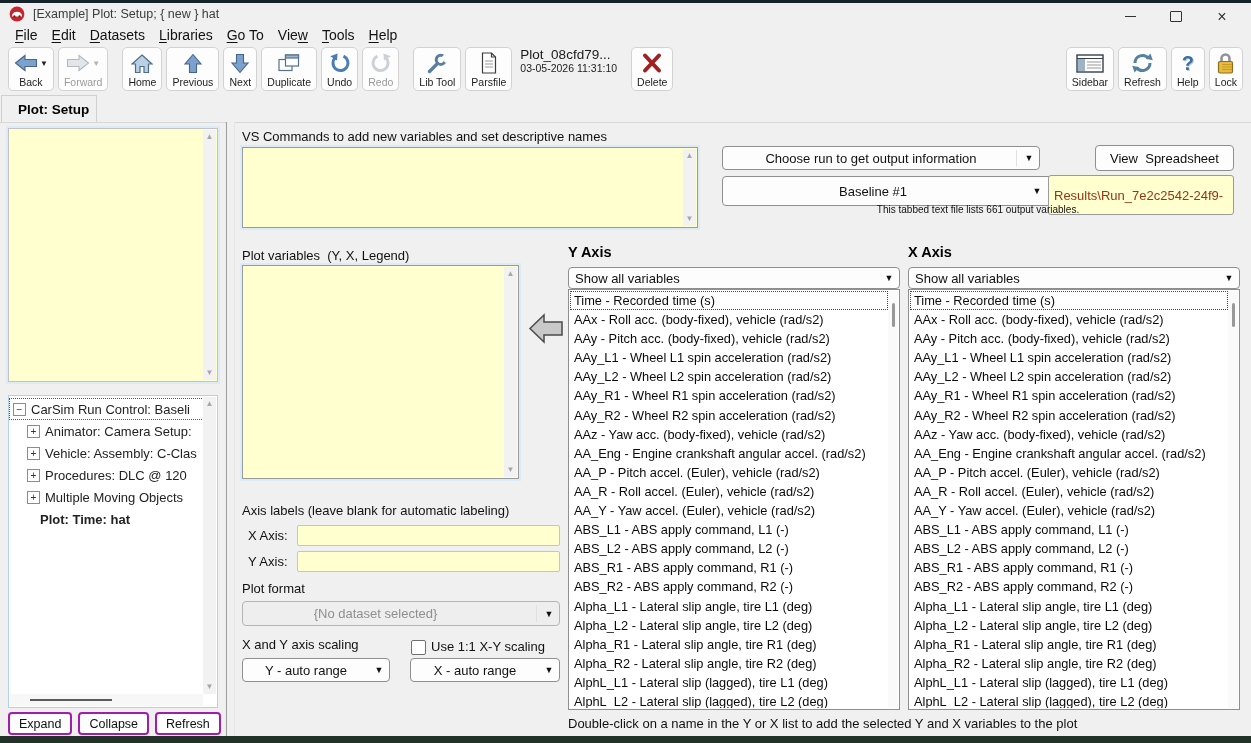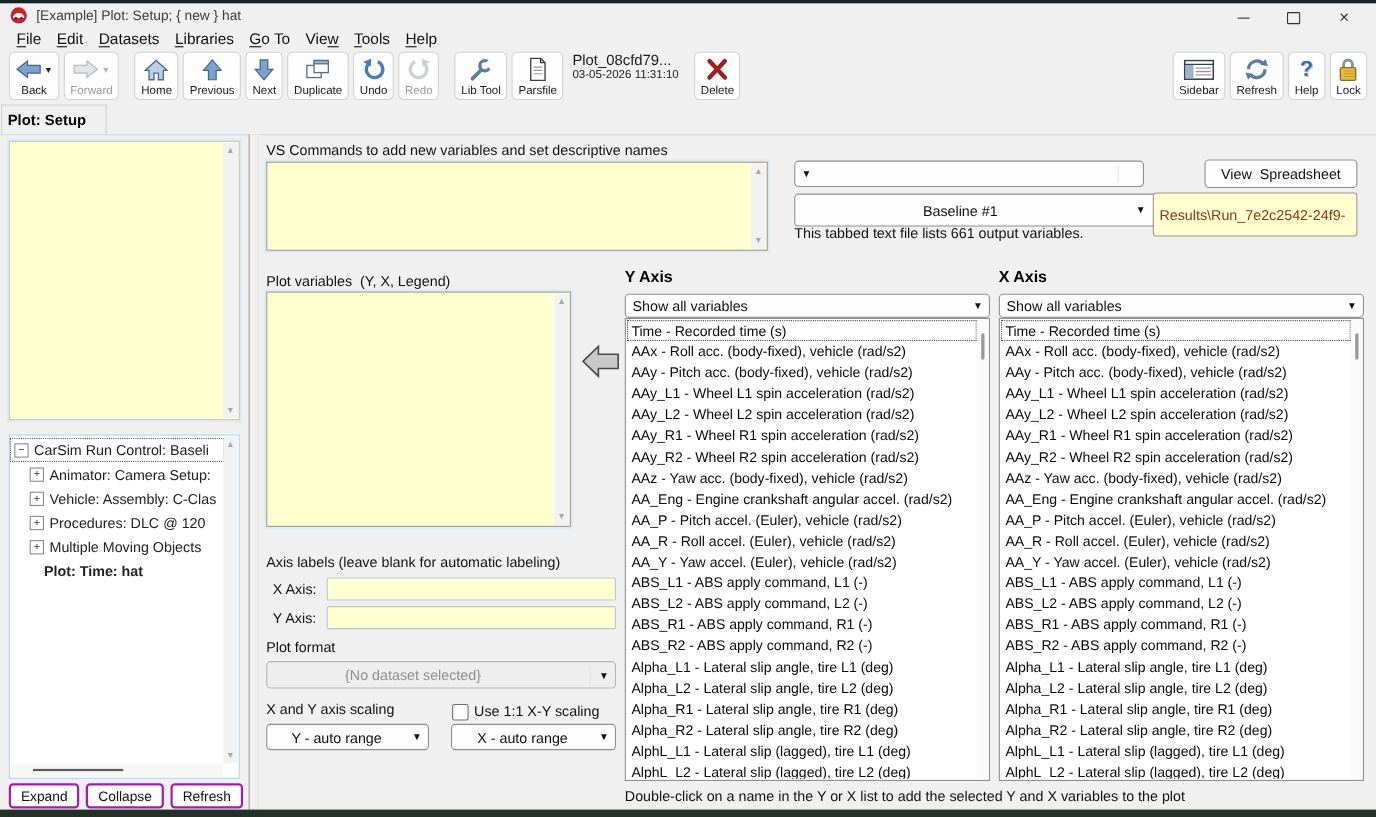--- a/index.html
+++ b/index.html
@@ -34,21 +34,21 @@
   .caret{font-size:8px;color:#222;}
   .caret.gray{color:#b5b5b5;}
   .gap-l{margin-left:10px;}
   .parstext{display:flex;flex-direction:column;justify-content:flex-start;height:44px;margin-left:4px;}
   .pars-name{font-size:13.5px;color:#1a1a1a;}
   .pars-time{font-size:10.5px;color:#222;}
 
   
   .tabbar{position:absolute;top:95px;left:0;right:0;height:27px;border-bottom:1px solid #d7d7d7;}
   .tab{position:absolute;left:1px;top:0;height:27px;width:96px;background:#f0f0f0;border:1px solid #d0d0d0;border-bottom:none;
-       box-sizing:border-box;display:flex;align-items:center;padding-left:5px;font-weight:bold;font-size:13.5px;color:#000;}
+       box-sizing:border-box;display:flex;align-items:center;padding-left:16px;font-weight:bold;font-size:13.5px;color:#000;}
 
   
   .left-panel{position:absolute;left:0;top:122px;width:226px;bottom:7px;overflow:hidden;}
   .splitter{position:absolute;left:226px;top:122px;bottom:7px;width:7px;border-left:1px solid #9c9c9c;border-right:1px solid #e6e6e6;background:#f0f0f0;}
 
   .preview-box{position:absolute;left:8px;top:6px;width:210px;height:254px;background:#ffffd0;border:1px solid #c3c3c3;
                box-shadow:0 0 0 2px #dcebf8;box-sizing:border-box;}
   .tree-box{position:absolute;left:8px;top:273px;width:210px;height:313px;background:#fff;border:1px solid #b0d2ec;box-sizing:border-box;}
   .tree-content{position:absolute;left:0;top:2px;right:13px;bottom:13px;overflow:hidden;}
   .tree-row{height:22px;display:flex;align-items:center;font-size:13px;white-space:nowrap;padding-left:4px;}
@@ -90,21 +90,21 @@
   .combo.disabled{background:#eeeeee;border-color:#b5b5b5;}
   .combo.disabled .ctext{color:#8f8f8f;}
 
   .choose-run{position:absolute;left:489px;top:24px;width:318px;height:24px;}
   .view-btn{position:absolute;left:862px;top:23px;width:139px;height:26px;background:#fdfdfd;border:1px solid #8f8f8f;border-radius:4px;
             box-sizing:border-box;display:flex;align-items:center;justify-content:center;font-size:13px;color:#111;white-space:pre;}
   .baseline{position:absolute;left:489px;top:54px;width:340px;height:23px;padding:14px;gap:18px;}
   .baseline .fill{flex:1;height:100%;background:#92c6ee;display:flex;align-items:center;justify-content:center;white-space:nowrap;}
   .results-field{position:absolute;left:815px;top:53px;width:186px;height:40px;background:#ffffd0;border:1px solid #9a9a9a;border-radius:3px;
                  box-sizing:border-box;display:flex;align-items:center;padding-left:5px;font-size:13px;color:#933517;white-space:nowrap;overflow:hidden;}
-  .file-info{position:absolute;left:489px;top:82px;width:512px;font-size:13px;color:#111;}
+  .file-info{position:absolute;left:489px;top:82px;width:512px;text-align:center;font-size:10px;color:#111;}
 
   .transfer-arrow{position:absolute;left:295px;top:188px;}
 
   .field-label{position:absolute;font-size:13px;color:#111;}
   .yellow-input{position:absolute;background:#ffffd0;border:1px solid #b8c8d8;border-radius:2px;box-sizing:border-box;height:21px;width:263px;left:64px;}
   .xinput{top:403px;}
   .yinput{top:429px;}
 
   .checkbox{position:absolute;left:178px;top:518px;width:13px;height:13px;border:1px solid #707070;border-radius:2px;background:#fff;}
 
@@ -367,20 +367,21 @@
     <div class="sec-label" style="left:9px;top:7px;">VS Commands to add new variables and set descriptive names</div>
     <div class="yellow-area vs-box">
       <span></span>
       <div class="vscroll">
         <span class="sa">▲</span>
         <span class="sa">▼</span>
       </div>
     </div>
 
     <div class="combo choose-run">
+      <span class="ctext">Choose run to get output information</span>
       <span class="sep"></span>
       <span class="arr">▼</span>
     </div>
     <div class="view-btn">
       <span>View  Spreadsheet</span>
     </div>
     <div class="combo baseline">
       <span class="fill">Baseline #1</span>
       <span class="arr">▼</span>
     </div>

